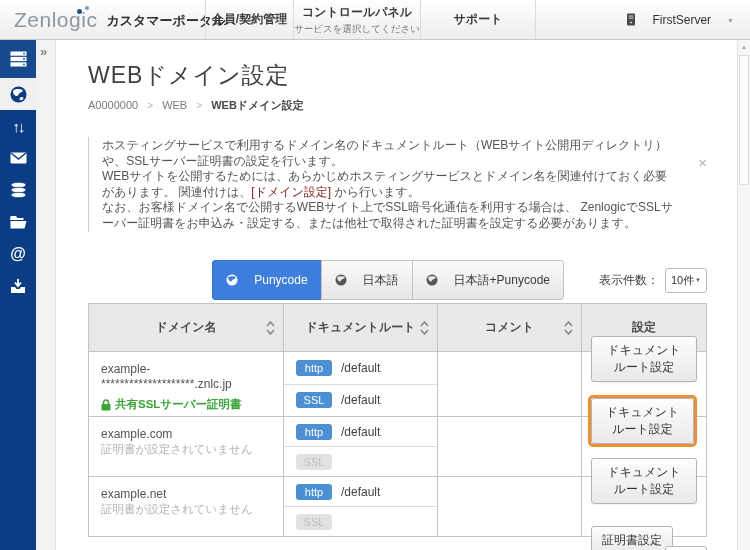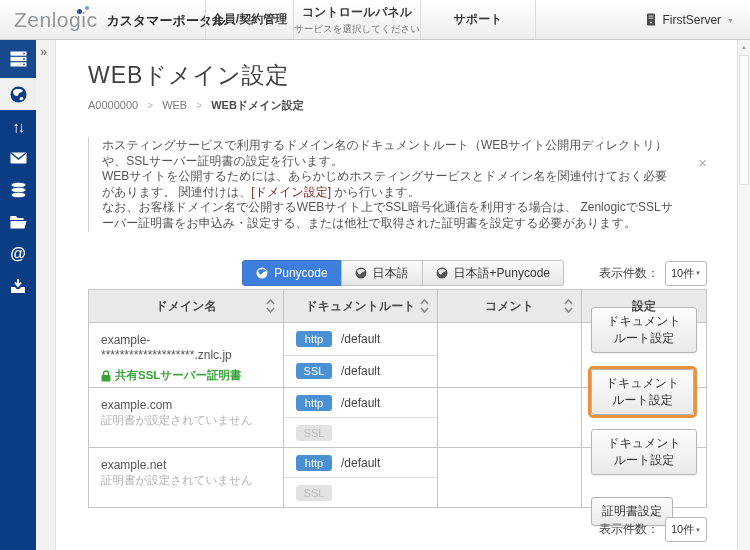--- a/index.html
+++ b/index.html
@@ -18,21 +18,21 @@
   .logo-sub{margin-left:9px;font-size:13px;font-weight:bold;color:#2e2e2e;padding-top:3px;}
 
   .menu-item{position:absolute;top:0;height:100%;display:flex;flex-direction:column;align-items:center;
              justify-content:center;border-left:1px solid #dcdcdc;box-sizing:border-box;cursor:pointer;}
   .mi-1{left:205px;width:88px;}
   .mi-2{left:293px;width:127px;}
   .mi-3{left:420px;width:116px;border-right:1px solid #dcdcdc;}
   .m-main{font-size:12px;font-weight:bold;color:#3a3a3a;}
   .m-sub{font-size:9.5px;color:#777;margin-top:2px;}
 
-  .account{position:absolute;right:16px;top:0;height:100%;display:flex;align-items:center;gap:6px;cursor:pointer;}
+  .account{position:absolute;right:16px;top:0;height:100%;display:flex;align-items:center;gap:16px;cursor:pointer;}
   .account-label{font-size:12px;color:#333;}
   .caret-small{font-size:7px;color:#9a9a9a;margin-top:2px;}
 
   
   .sidebar{position:absolute;left:0;top:40px;width:36px;height:510px;background:#0b3d84;z-index:4;}
   .s-item{width:36px;display:flex;align-items:center;justify-content:center;cursor:pointer;}
   .s-item.first{height:38px;background:#17498f;}
   .s-item.active{height:32px;background:#f0f0f0;}
   .s-item.plain{height:32px;}
   .s-glyph{color:#fff;font-weight:bold;}
@@ -58,38 +58,38 @@
   .bc-cur{color:#4a4a4a;font-weight:bold;}
 
   .notice{position:relative;margin-top:24px;width:625px;box-sizing:border-box;
           border-left:1px solid #cfcfcf;padding:1px 34px 1px 13px;
           font-size:12px;color:#555;line-height:15.5px;}
   .n-link{color:#7f1d1d;cursor:pointer;text-decoration:none;}
   .n-close{position:absolute;right:6px;top:18px;color:#b0b0b0;font-size:15px;cursor:pointer;line-height:1;}
 
   .controls{margin-top:28px;width:619px;display:flex;align-items:center;justify-content:flex-end;}
   .toggle-group{display:flex;}
-  .tbtn{height:26px;display:inline-flex;align-items:center;gap:6px;padding:0 13px;font-size:12px;
+  .tbtn{height:40px;display:inline-flex;align-items:center;gap:16px;padding:0 13px;font-size:12px;
         border:1px solid #c2c2c2;background:linear-gradient(#fbfbfb,#e6e6e6);color:#3a3a3a;cursor:pointer;box-sizing:border-box;}
   .tbtn + .tbtn{margin-left:-1px;}
   .tbtn.left{border-radius:3px 0 0 3px;}
   .tbtn.right{border-radius:0 3px 3px 0;}
   .tbtn.active{background:#3e7edd;border-color:#3a72c8;color:#fff;--gc:#3e7edd;}
   .tbtn{--gc:#e8e8e8;}
   .globe-svg{display:block;}
   .count-wrap{display:flex;align-items:center;margin-left:35px;}
   .count-label{font-size:12px;color:#444;}
   .selectbox{width:42px;height:25px;margin-left:6px;border:1px solid #b9b9b9;border-radius:3px;background:#fff;
              display:flex;align-items:center;justify-content:space-between;padding:0 5px;box-sizing:border-box;cursor:pointer;}
   .sel-val{font-size:11px;color:#333;}
   .sel-caret{font-size:6px;color:#666;}
 
   
   .dtable{margin-top:3px;width:619px;border:1px solid #c5c5c5;box-sizing:border-box;font-size:12px;background:#fff;}
-  .t-head{display:flex;background:#e9e9e9;height:33px;border-bottom:1px solid #c5c5c5;box-sizing:border-box;}
+  .t-head{display:flex;background:#e9e9e9;height:48px;border-bottom:1px solid #c5c5c5;box-sizing:border-box;}
   .th{position:relative;display:flex;align-items:center;justify-content:center;font-weight:bold;color:#4a4a4a;box-sizing:border-box;}
   .th + .th, .cell + .cell{border-left:1px solid #c5c5c5;}
   .c1{width:194px;} .c2{width:154px;} .c3{width:144px;} .c4{flex:1;}
   .sort-icon{position:absolute;right:8px;top:50%;transform:translateY(-50%);cursor:pointer;display:block;}
 
   .t-row{display:flex;background:#fff;box-sizing:border-box;}
   .t-row + .t-row{border-top:1px solid #c5c5c5;}
   .r1{height:64px;} .r2{height:60px;} .r3{height:60px;}
   .cell{box-sizing:border-box;}
   .cell-domain{padding:10px 12px;color:#555;line-height:15px;}

